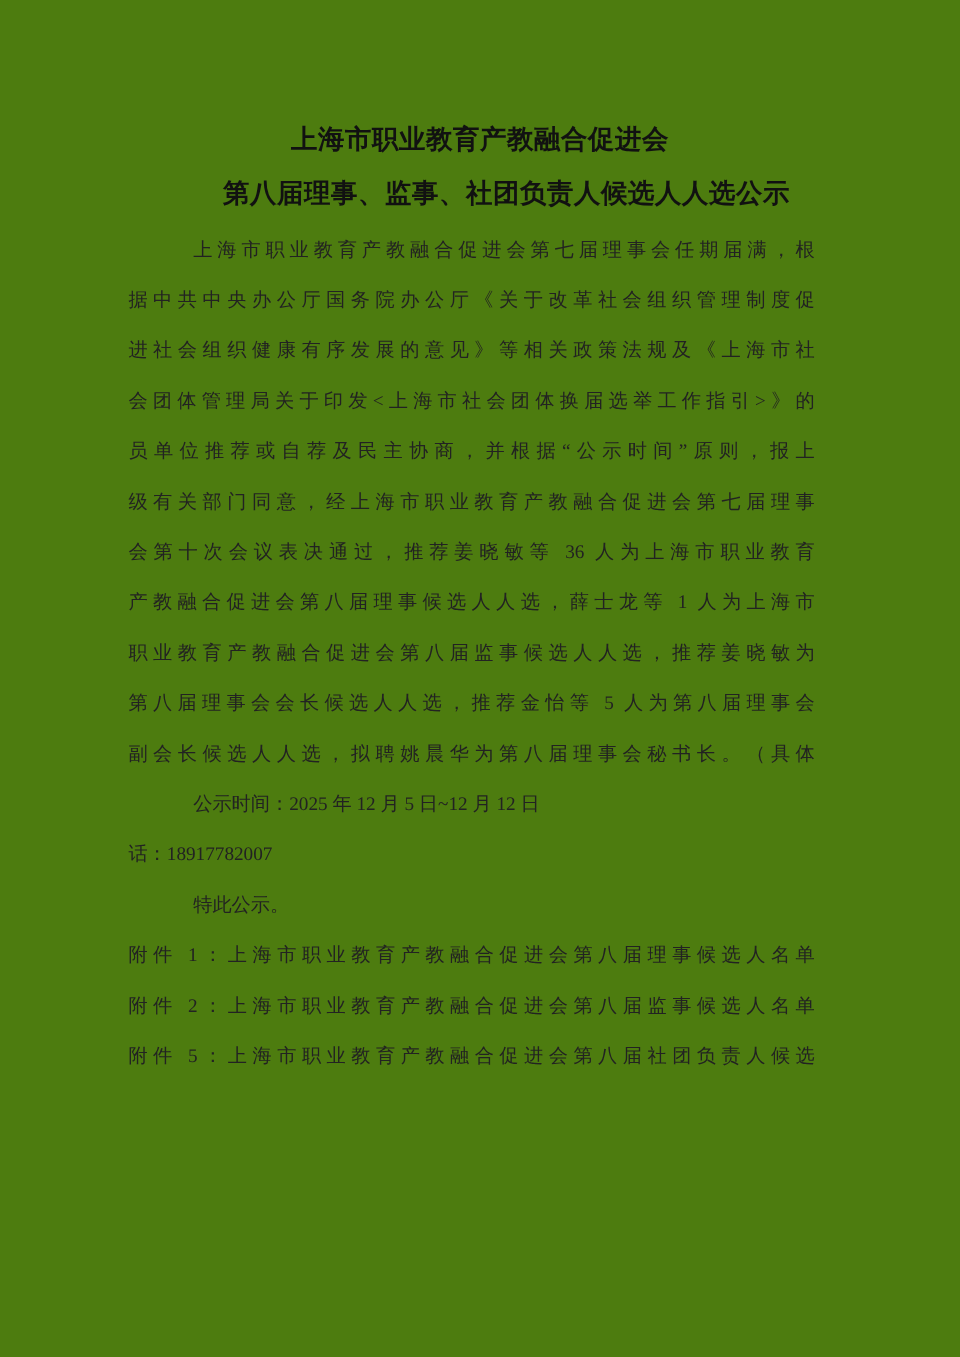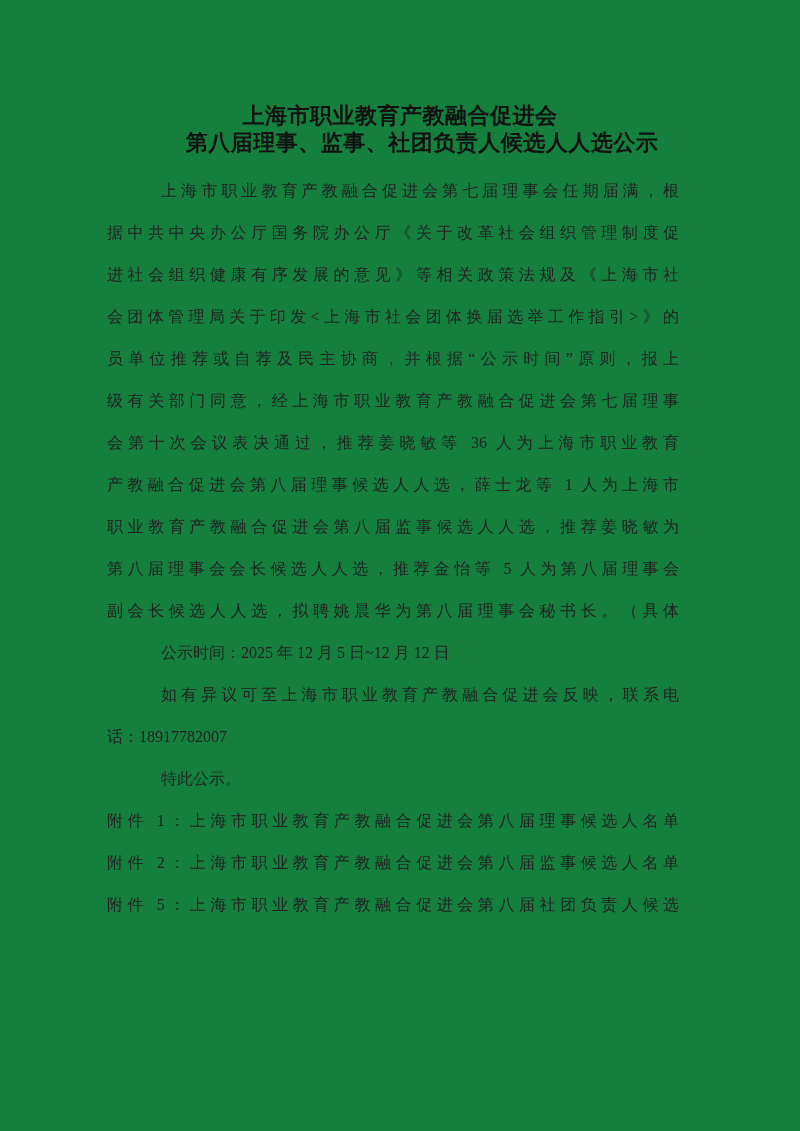--- a/index.html
+++ b/index.html
@@ -4,39 +4,40 @@
 <style>
   html, body {
     margin: 0;
     padding: 0;
     background: #ffffff;
   }
   .page {
     position: relative;
     width: 800px;
     height: 1131px;
-    background: #15803d;
+    background: #4d7c0f;
     overflow: hidden;
     color: #222222;
     font-family: "Liberation Serif", "DejaVu Serif", serif;
   }
   .titles {
     padding-top: 102px;
     text-align: center;
   }
   .doc-title, .doc-subtitle {
     margin: 0;
     font-family: "Liberation Sans", "DejaVu Sans", sans-serif;
     font-weight: bold;
     color: #111111;
     font-size: 22px;
     line-height: 27px;
     letter-spacing: 0.5px;
   }
   .doc-subtitle {
+    margin-top: 18px;
     padding-left: 44px;
   }
   .doc-body {
     margin: 14px 121px 0 107px; 
     font-size: 16px;
   }
   .para {
     margin: 0;
     padding: 0;
   }
@@ -74,21 +75,20 @@
         <div class="line just">会第十次会议表决通过，推荐姜晓敏等 36 人为上海市职业教育</div>
         <div class="line just">产教融合促进会第八届理事候选人人选，薛士龙等 1 人为上海市</div>
         <div class="line just">职业教育产教融合促进会第八届监事候选人人选，推荐姜晓敏为</div>
         <div class="line just">第八届理事会会长候选人人选，推荐金怡等 5 人为第八届理事会</div>
         <div class="line just">副会长候选人人选，拟聘姚晨华为第八届理事会秘书长。（具体</div>
       </div>
       <div class="para">
         <div class="line indent">公示时间：2025 年 12 月 5 日~12 月 12 日</div>
       </div>
       <div class="para">
-        <div class="line just indent">如有异议可至上海市职业教育产教融合促进会反映，联系电</div>
         <div class="line">话：18917782007</div>
       </div>
       <div class="para">
         <div class="line indent">特此公示。</div>
       </div>
       <div class="para">
         <div class="line just">附件 1：上海市职业教育产教融合促进会第八届理事候选人名单</div>
       </div>
       <div class="para">
         <div class="line just">附件 2：上海市职业教育产教融合促进会第八届监事候选人名单</div>

